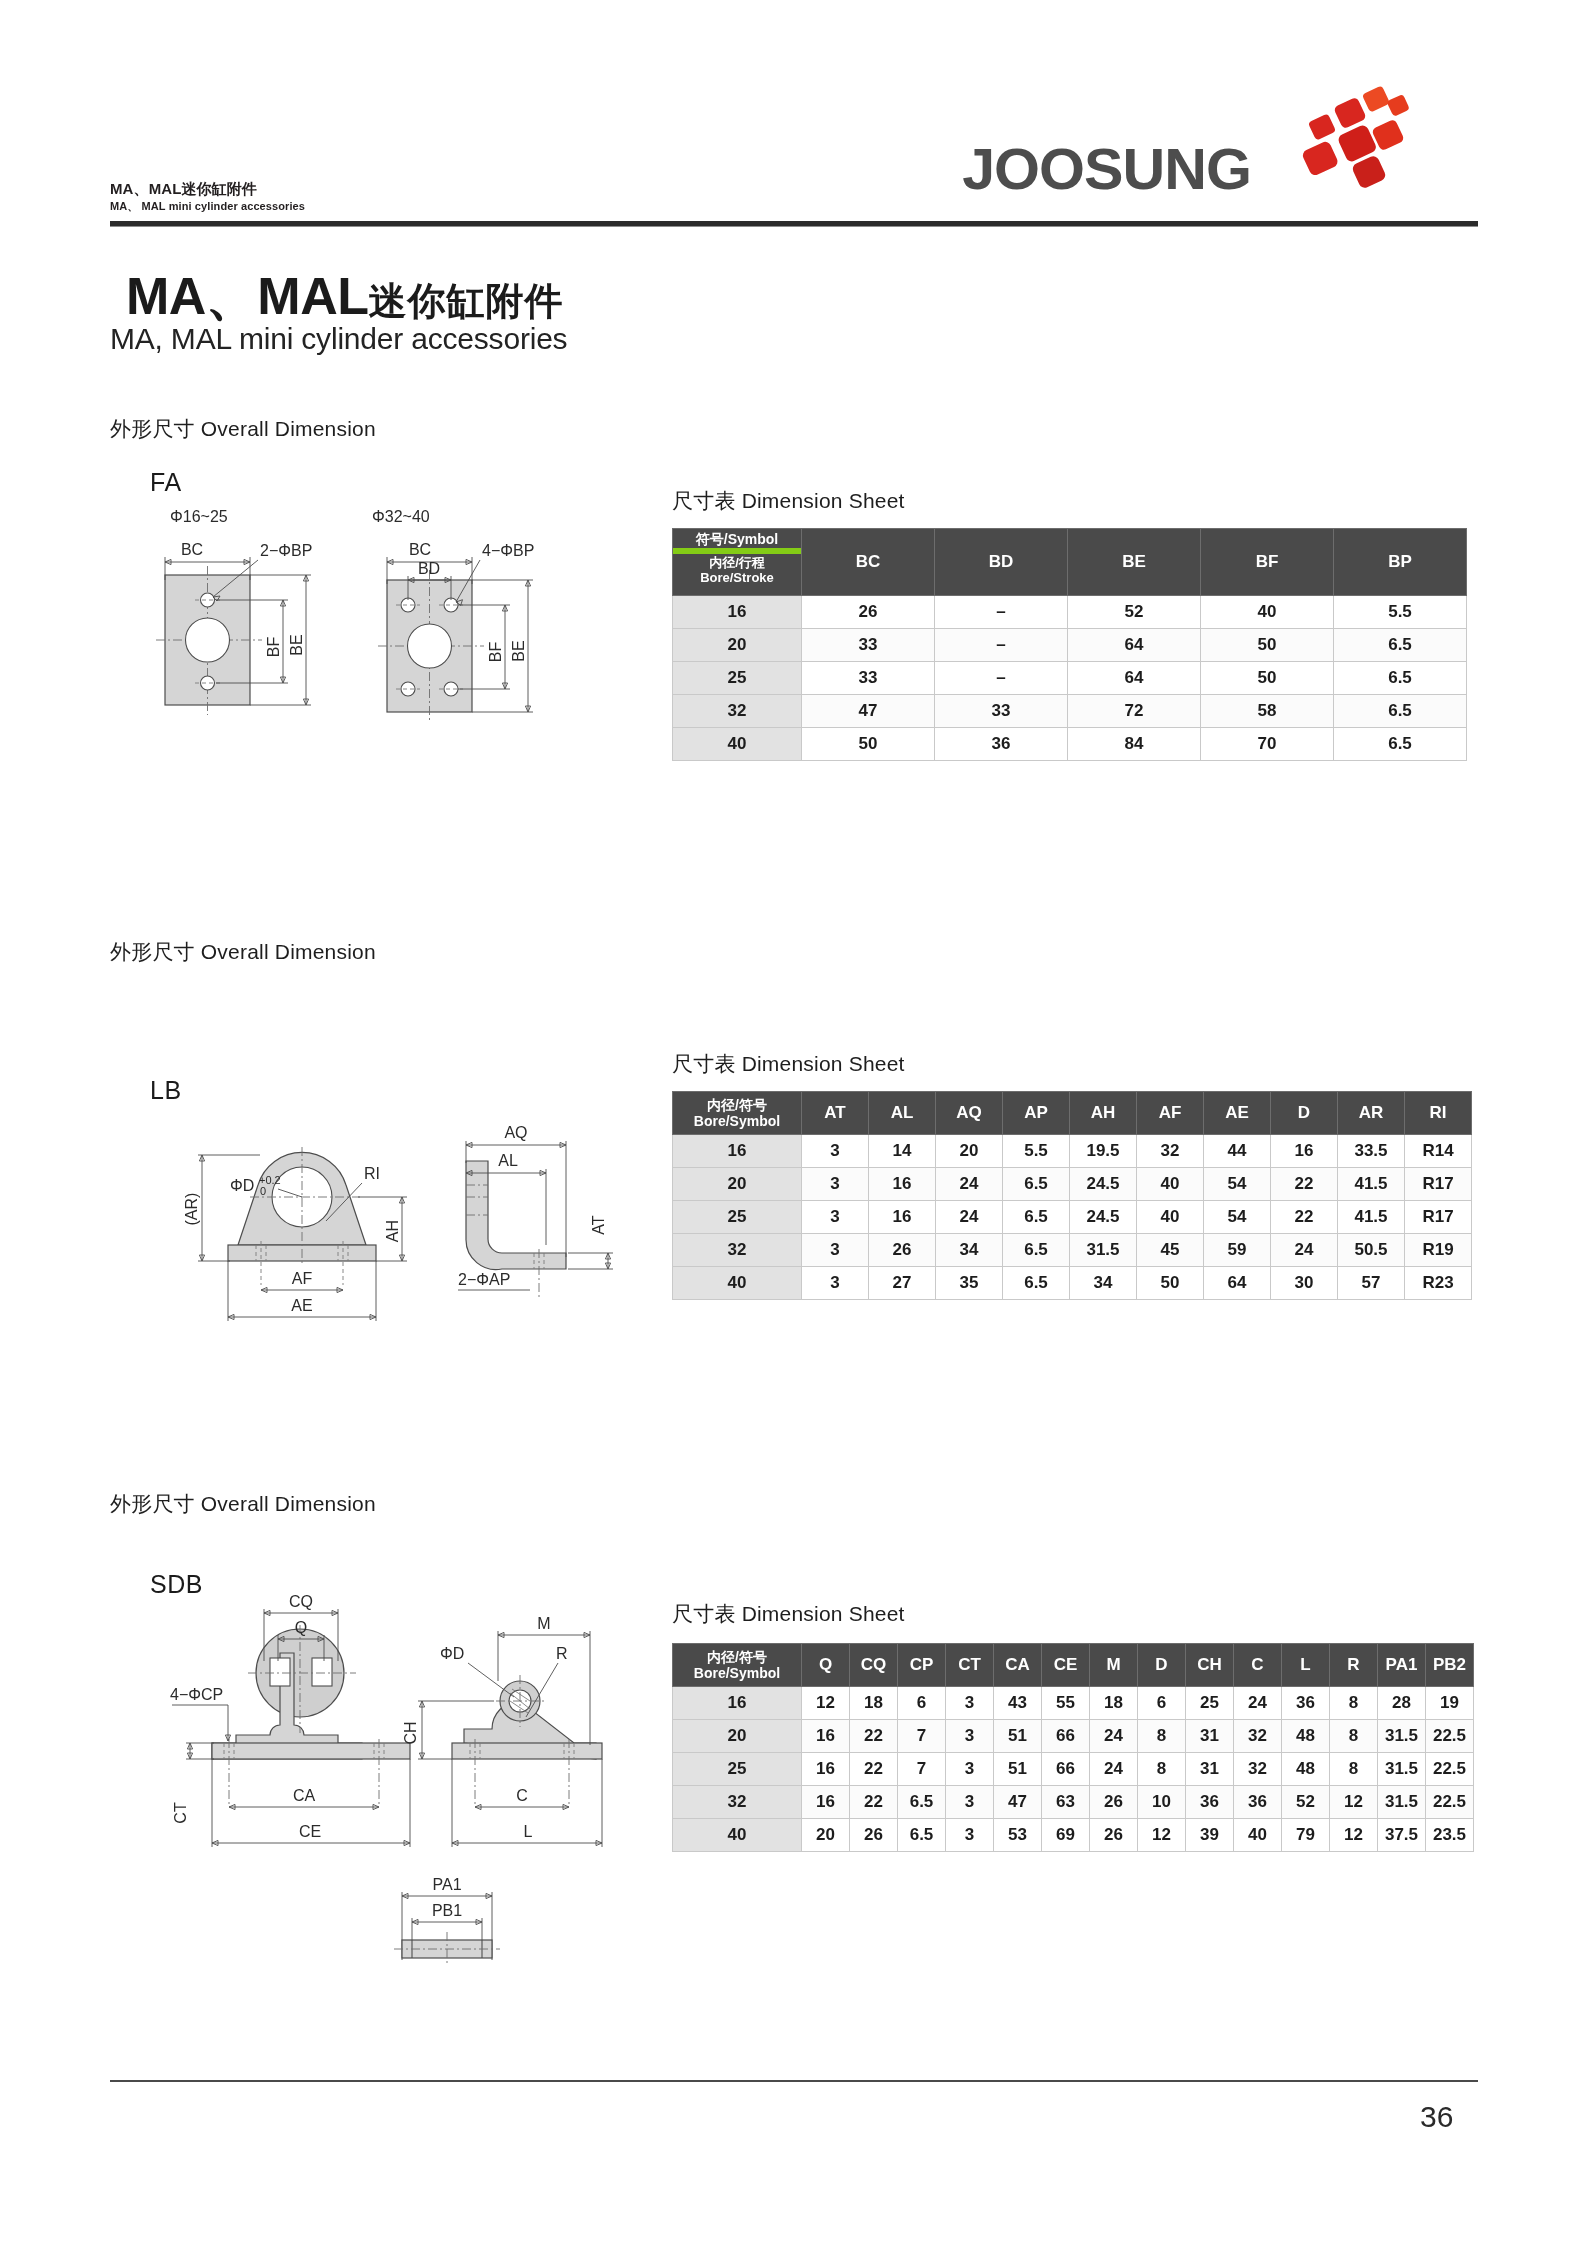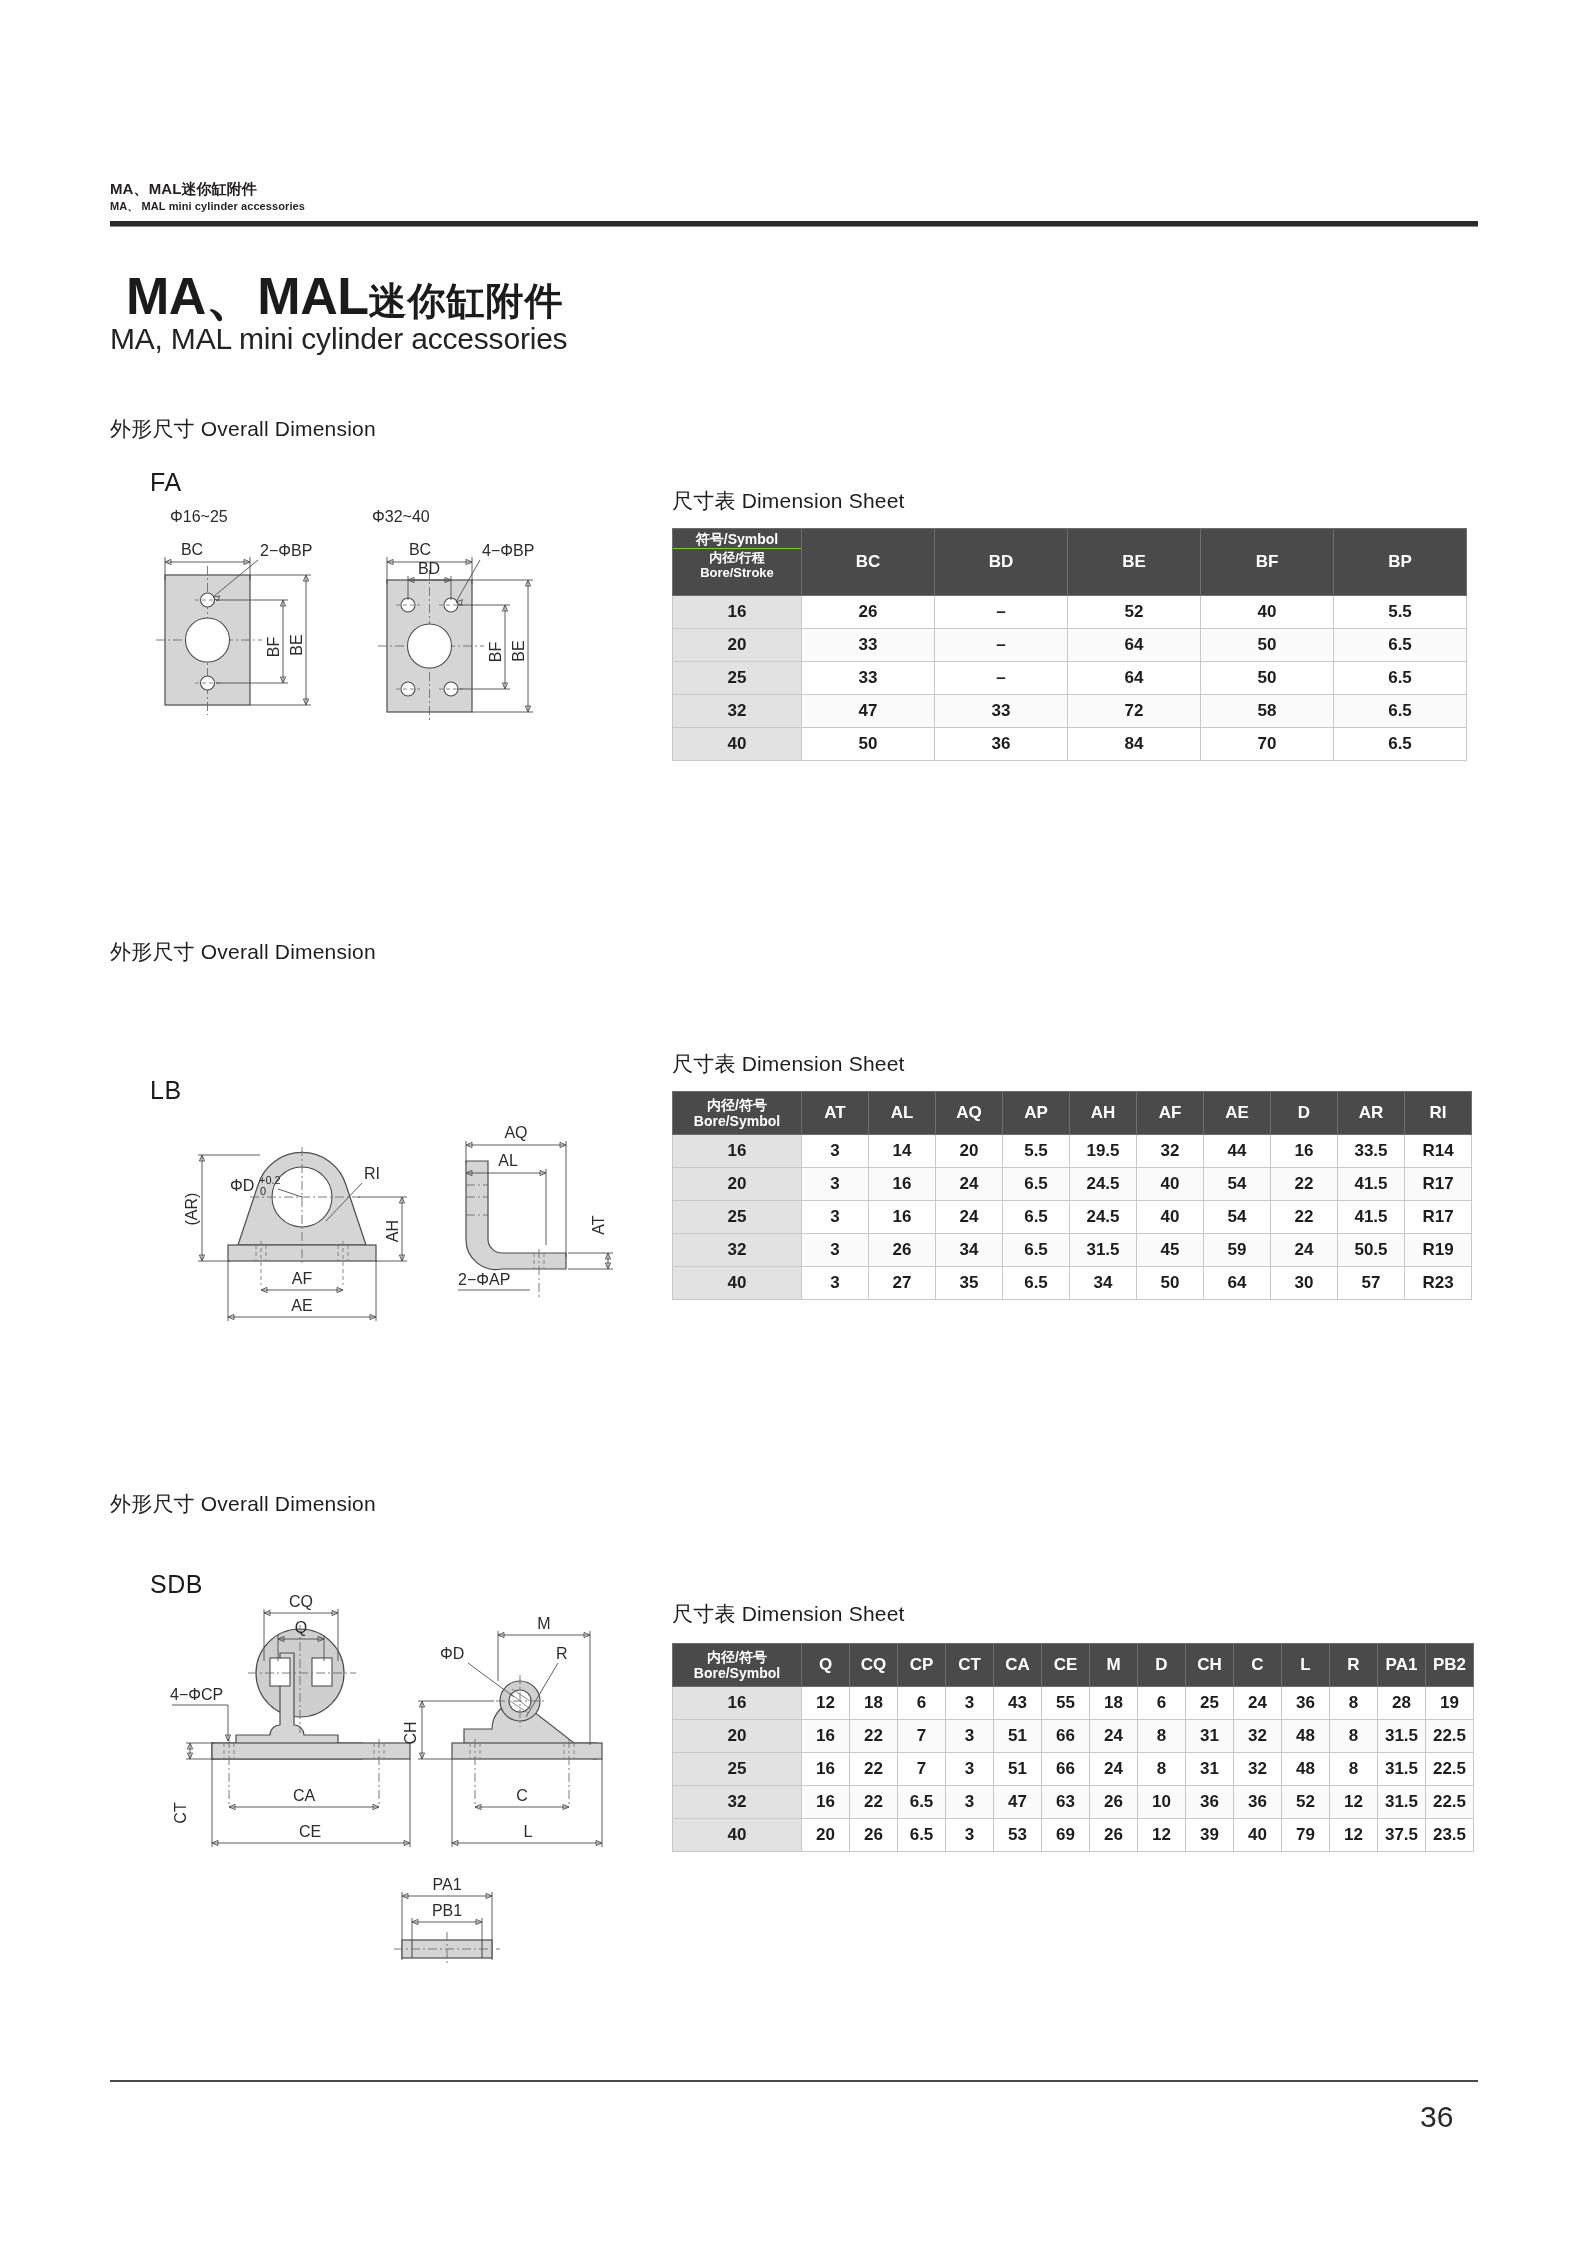--- a/index.html
+++ b/index.html
@@ -37,21 +37,21 @@
     font-weight:600;padding:0;
   }
   table.dim thead th{background:#4a4a4a;color:#fff;font-weight:600;border:1px solid #6d6d6d;}
   table.dim thead th.corner{background:#4a4a4a;padding:0;}
   table.dim tbody td.bore{background:#e2e2e2;font-weight:600;}
   table.dim tbody tr td{height:32px;background:#fff;}
   table.dim tbody tr:nth-child(even) td{background:#fbfbfb;}
   table.dim tbody tr:nth-child(even) td.bore{background:#e2e2e2;}
 
   .corner-box{position:relative;width:100%;height:100%;}
-  .corner-top{font-size:14px;line-height:1.1;padding:3px 8px 1px;border-bottom:1px solid #84cc16;}
+  .corner-top{font-size:14px;line-height:1.1;padding:3px 8px 1px;border-bottom:6px solid #84cc16;}
   .corner-bot{font-size:13px;line-height:1.15;padding:2px 4px 3px;}
 
   .corner-simple{font-size:14px;line-height:1.15;padding:4px 4px;}
 
   
   .foot-rule{position:absolute;left:110px;top:2080px;width:1368px;height:2px;background:#4a4a4a;}
   .pageno{position:absolute;left:1420px;top:2100px;font-size:30px;color:#2a2a2a;font-weight:400;}
 
   
   .draw{position:absolute;}
@@ -70,20 +70,35 @@
 <body>
 
 <div class="page">
 
   <div class="hdr-small">
     <div class="l1">MA、MAL迷你缸附件</div>
     <div class="l2">MA、 MAL mini cylinder accessories</div>
   </div>
   <div class="hdr-rule"></div>
 
+  <div class="logo">
+    <div class="logo-text">JOOSUNG</div>
+    <svg class="logo-mark" viewBox="0 0 122 108">
+      <g fill="#d8261f">
+        <rect x="18" y="34" width="22" height="20" rx="4" transform="rotate(-25 29 44)"></rect>
+        <rect x="44" y="18" width="26" height="24" rx="5" transform="rotate(-25 57 30)"></rect>
+        <rect x="72" y="6" width="22" height="20" rx="4" transform="rotate(-25 83 16)" fill="#ec4a23"></rect>
+        <rect x="96" y="14" width="18" height="17" rx="4" transform="rotate(-25 105 22)" fill="#e63c1e"></rect>
+        <rect x="12" y="62" width="30" height="27" rx="6" transform="rotate(-25 27 75)"></rect>
+        <rect x="48" y="46" width="32" height="29" rx="6" transform="rotate(-25 64 60)" fill="#cf1f19"></rect>
+        <rect x="82" y="40" width="26" height="24" rx="5" transform="rotate(-25 95 52)" fill="#e0301c"></rect>
+        <rect x="62" y="76" width="28" height="26" rx="6" transform="rotate(-25 76 89)" fill="#c9201a"></rect>
+      </g>
+    </svg>
+  </div>
 
   <div class="title">
     <span class="en">MA、MAL</span><span class="cn">迷你缸附件</span>
   </div>
   <div class="subtitle">MA, MAL mini cylinder accessories</div>
 
   <div class="sect" style="left:110px;top:415px;">外形尺寸 Overall Dimension</div>
   <div class="partlabel" style="left:150px;top:468px;">FA</div>
   <div class="dimsheet" style="left:672px;top:487px;">尺寸表 Dimension Sheet</div>
 

